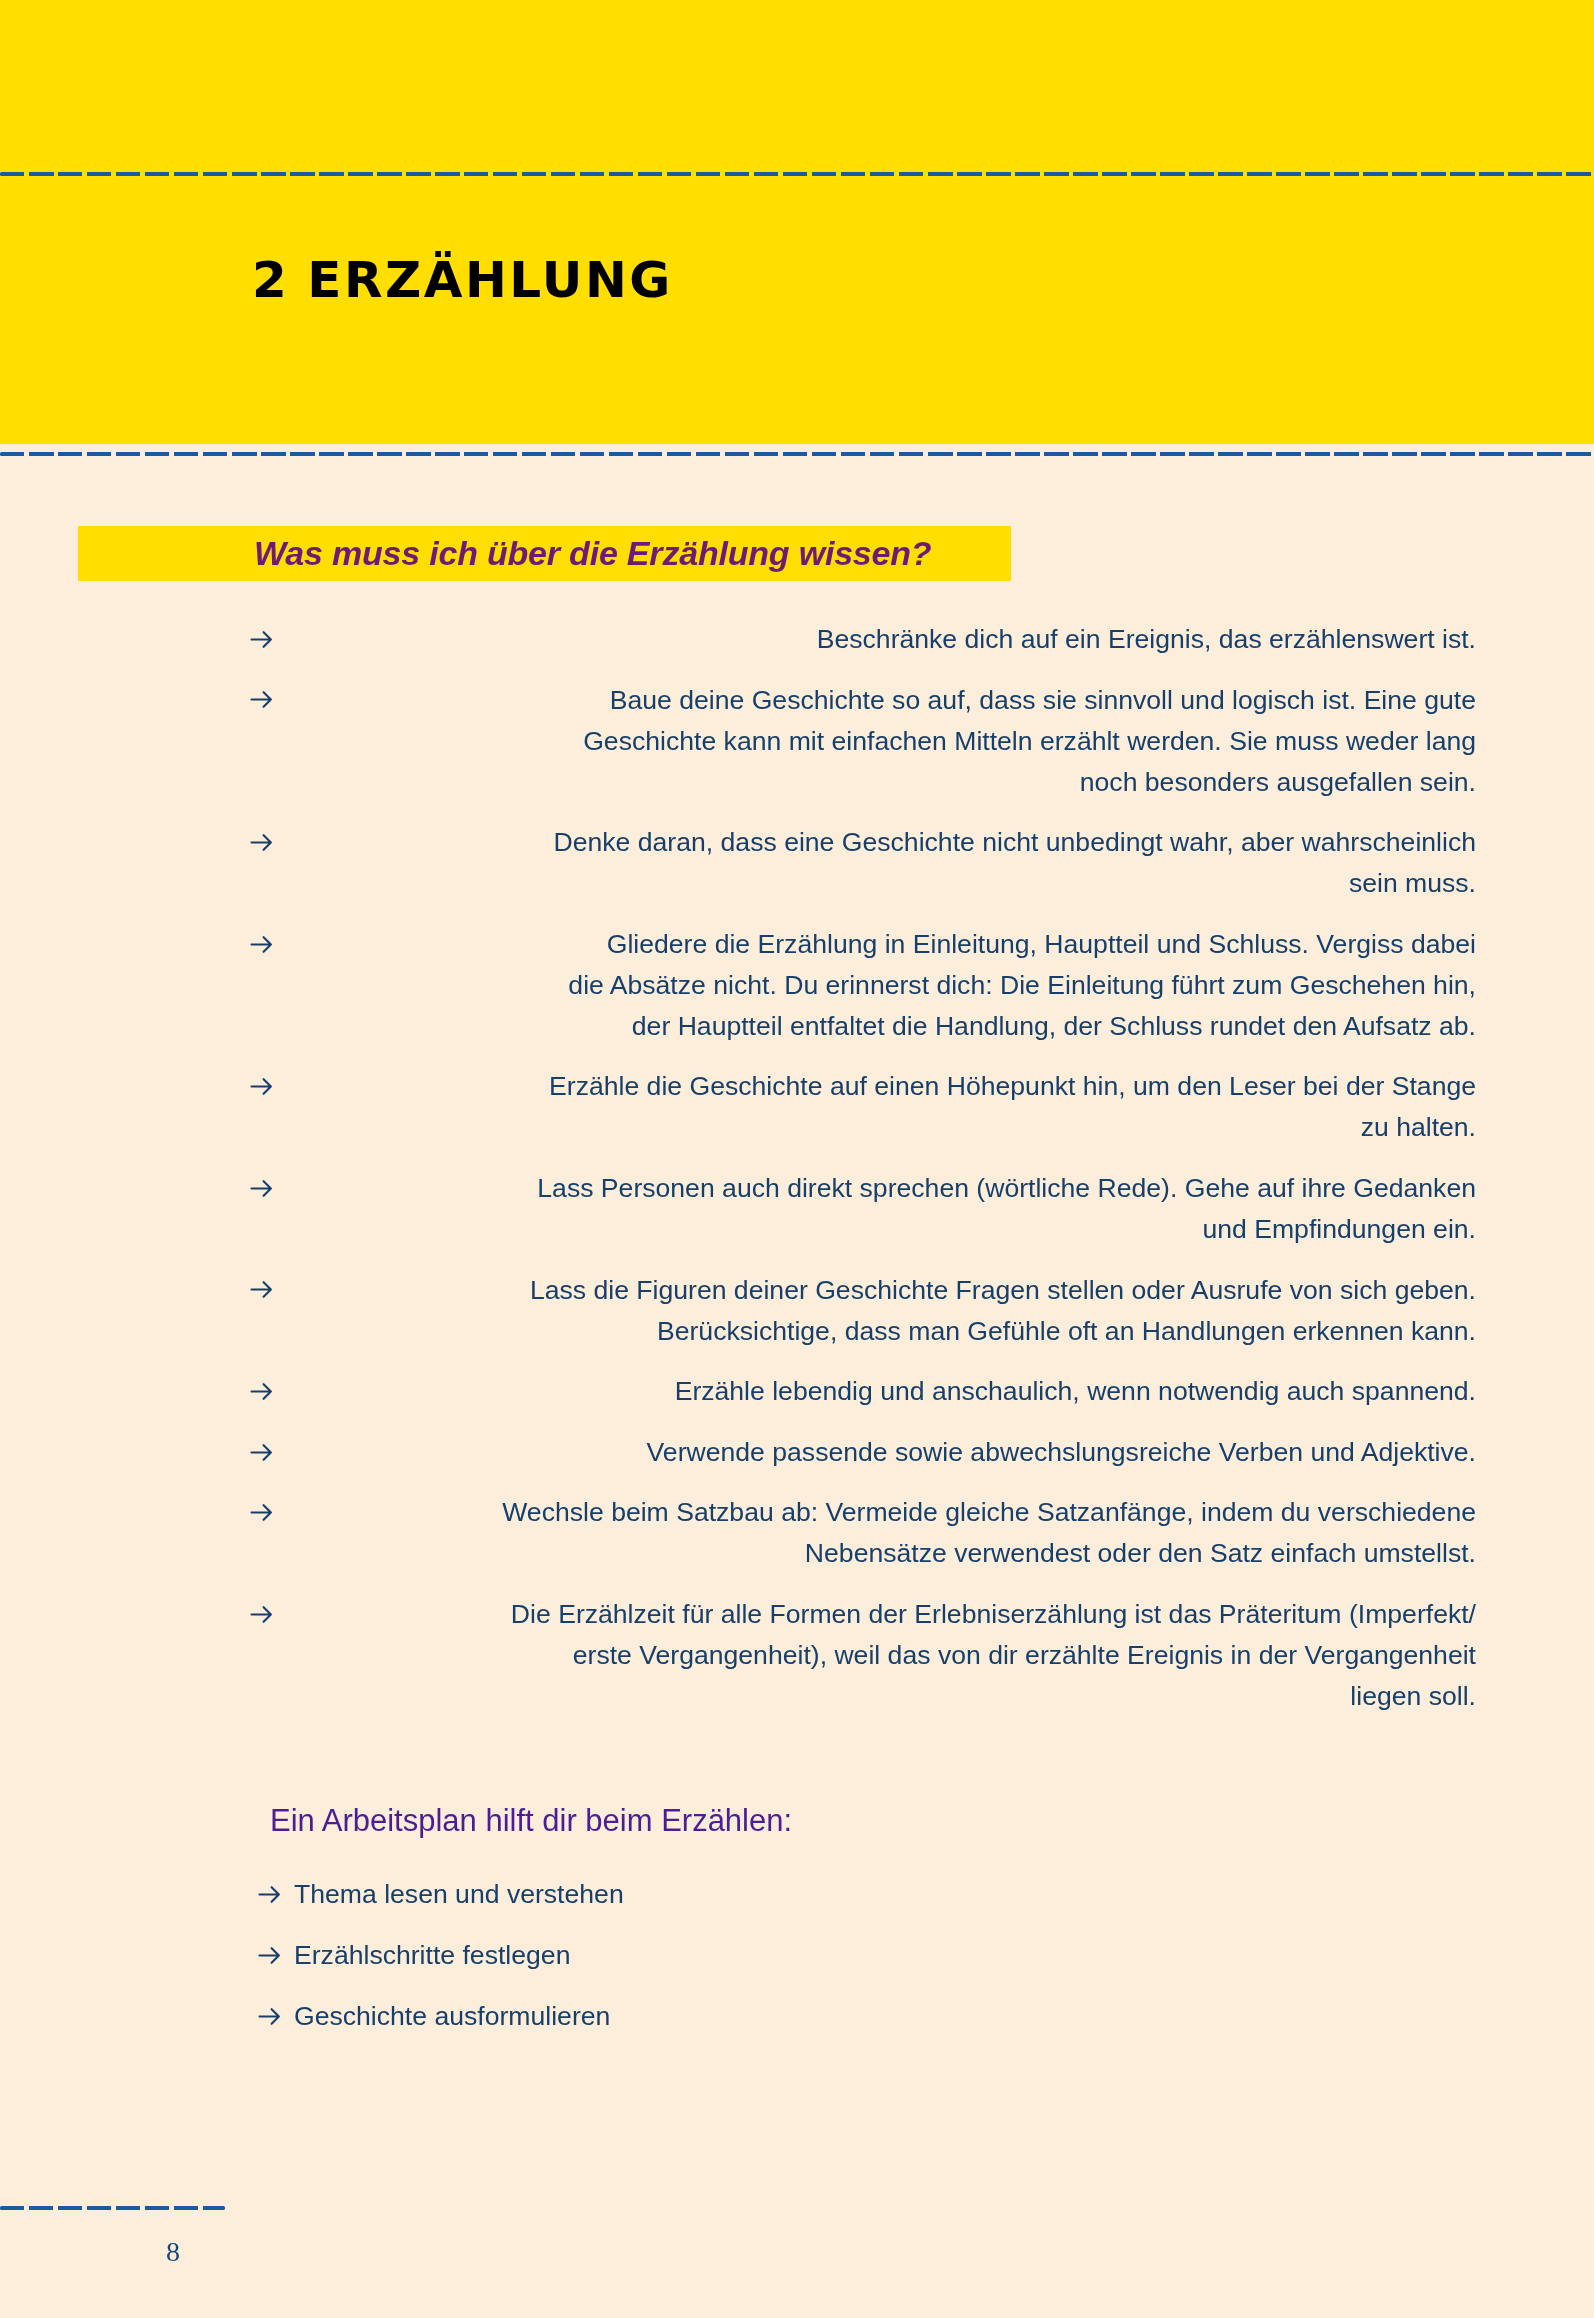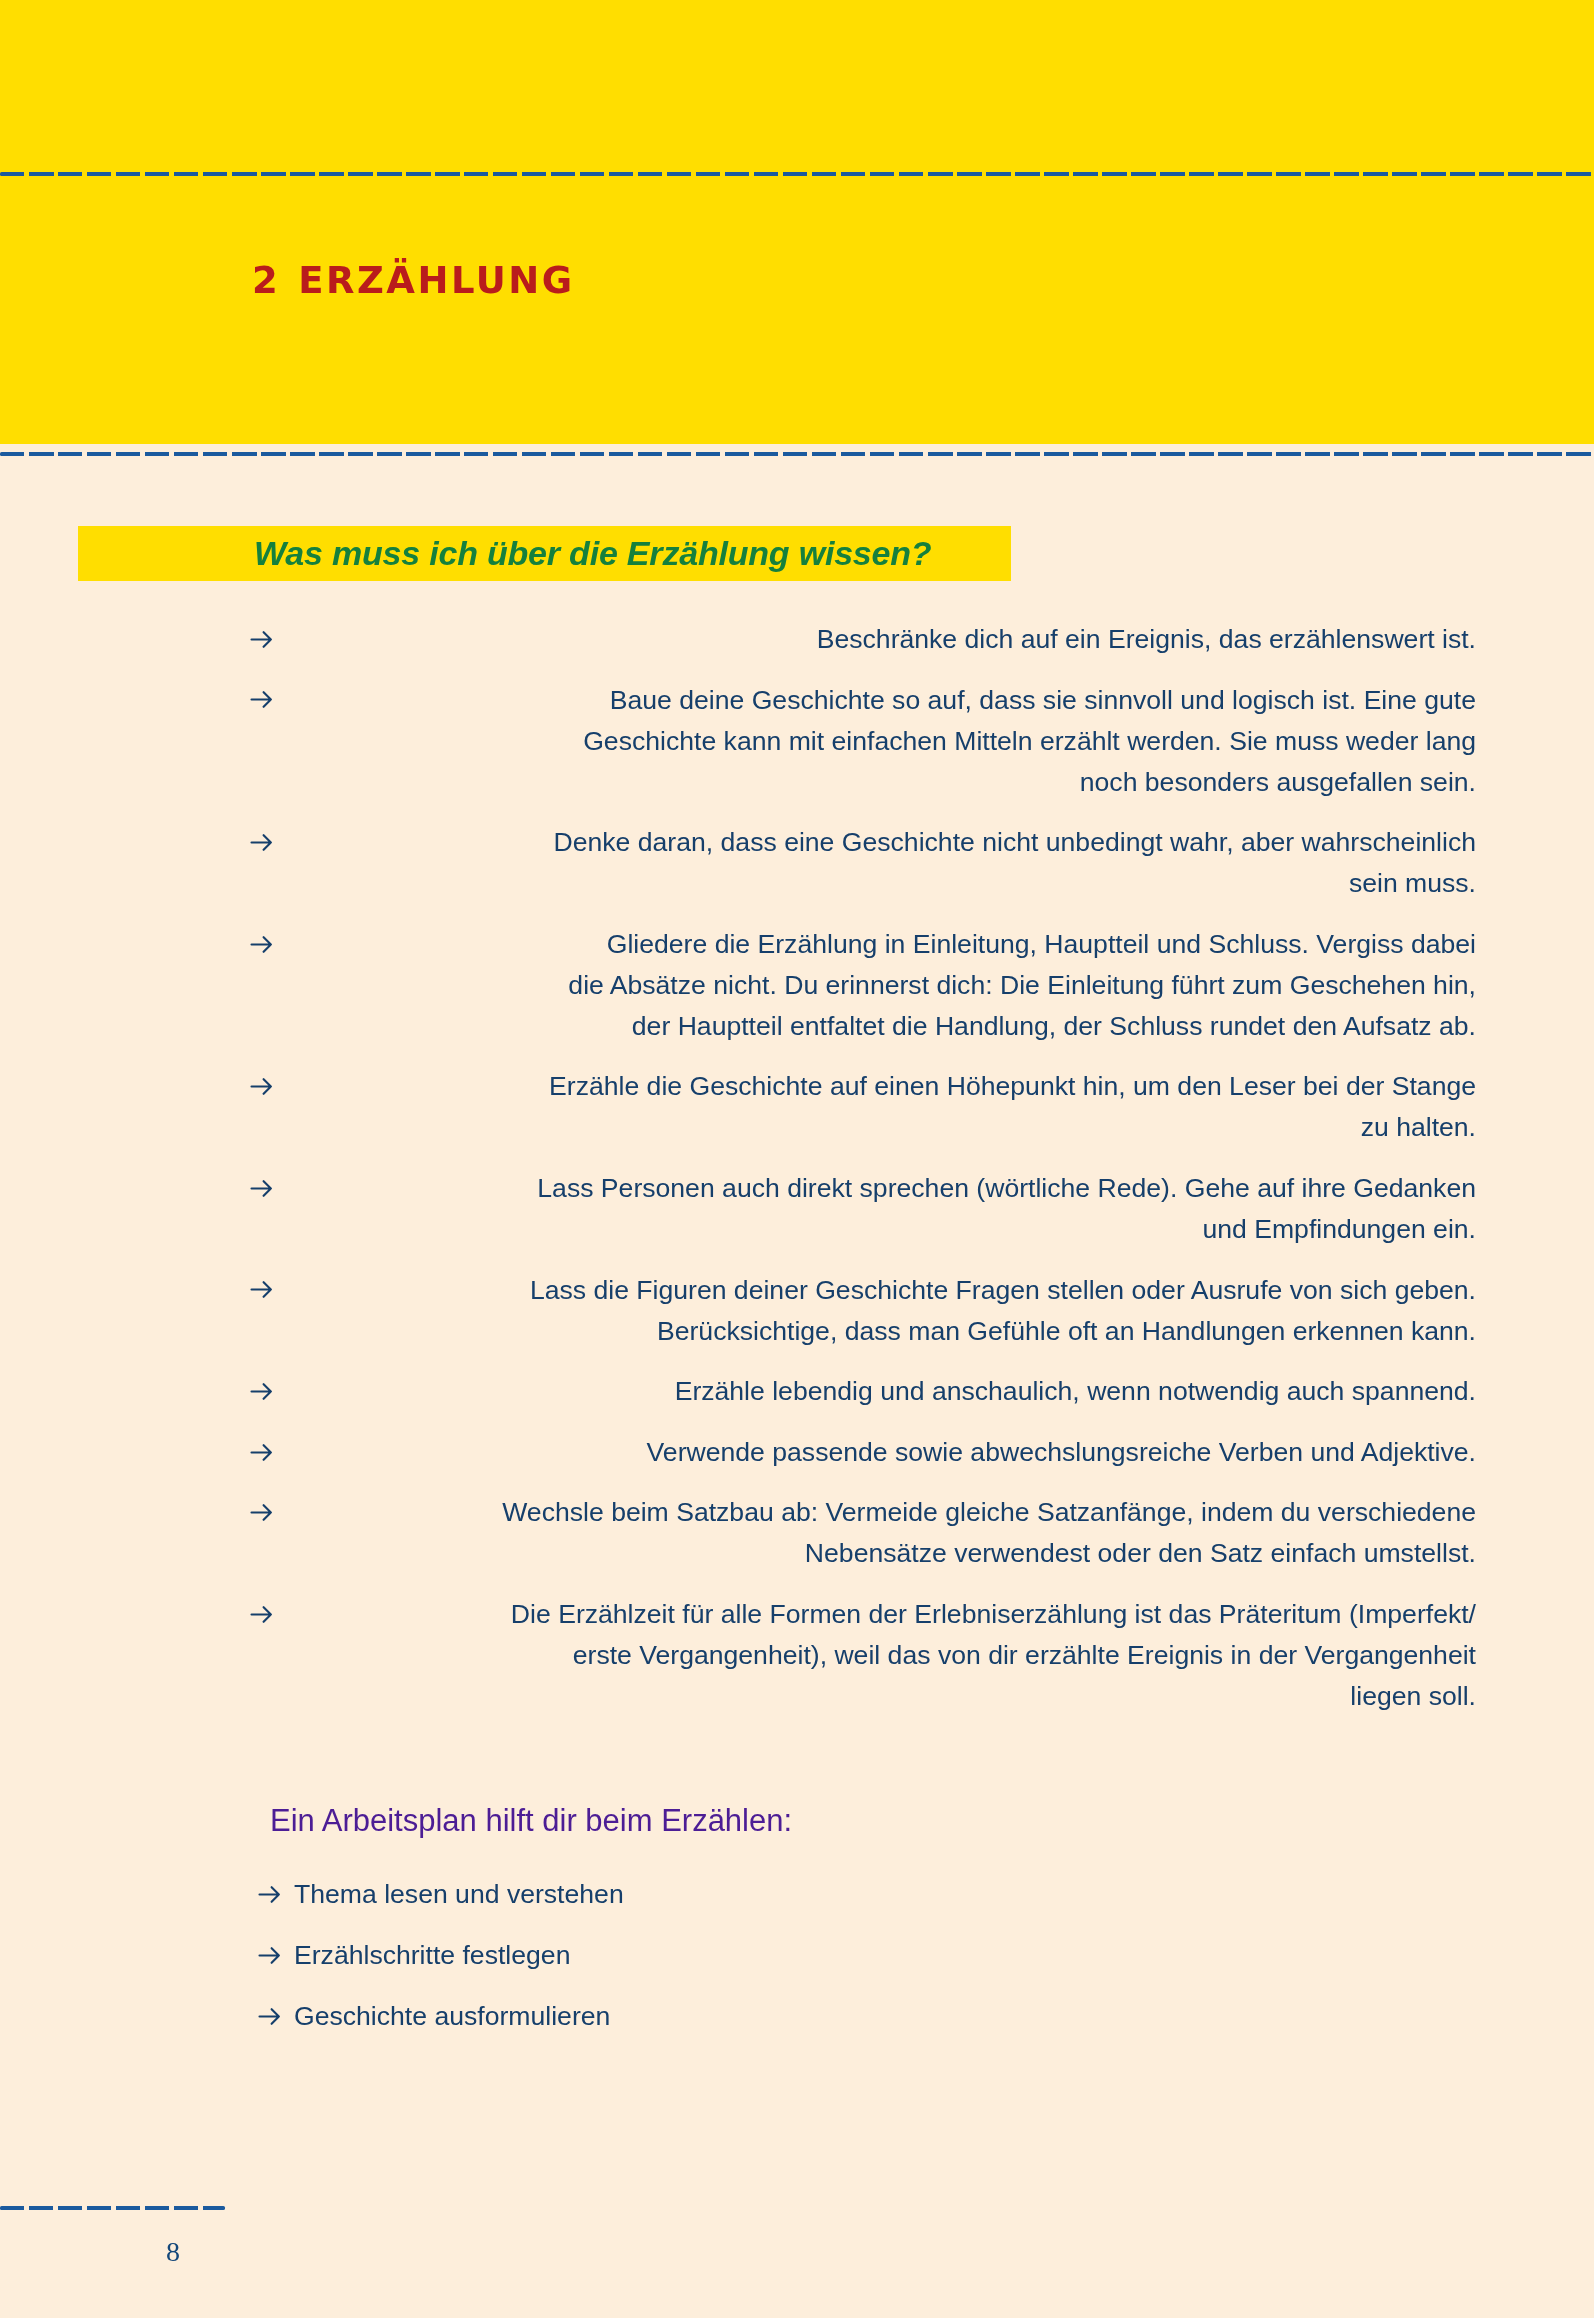--- a/index.html
+++ b/index.html
@@ -17,32 +17,32 @@
     position: absolute; height: 4.1px;
     background-image: repeating-linear-gradient(to right, #1b5a9e 0px, #1b5a9e 24.5px, transparent 24.5px, transparent 29px);
     border-radius: 1.6px;
   }
   .dash-top { left: 0; top: 172px; width: 1595px; }
   .dash-mid { left: 0; top: 452px; width: 1595px; }
   .dash-foot { left: 0; top: 2206px; width: 225px; }
   .chapter-title {
     position: absolute; left: 252px; top: 252px;
     font-family: "DejaVu Sans", sans-serif;
-    font-size: 37px; font-weight: bold; letter-spacing: 2.5px;
-    color: #b91c1c; margin: 0; line-height: 57px; white-space: nowrap;
+    font-size: 50px; font-weight: bold; letter-spacing: 2.5px;
+    color: #000000; margin: 0; line-height: 57px; white-space: nowrap;
   }
   .chapter-title .num { margin-right: 18px; }
   .section-bar {
     position: absolute; left: 78px; top: 526px; width: 933px; height: 55px;
     background: #ffde00;
   }
   .section-heading {
     position: absolute; left: 254px; top: 532px; margin: 0;
     font-size: 34px; font-weight: bold; font-style: italic;
-    line-height: 43px; color: #15803d; white-space: nowrap; letter-spacing: -0.2px;
+    line-height: 43px; color: #701a75; white-space: nowrap; letter-spacing: -0.2px;
   }
   .tips {
     position: absolute; left: 249px; top: 619px; width: 1227px;
     margin: 0; padding: 0; list-style: none; text-align: right;
   }
   .tip {
     position: relative; padding-left: 37px; margin-bottom: 19.6px;
     font-size: 26.6px; line-height: 41px; color: #163f6b;
   }
   .tip .line { display: block; white-space: nowrap; }

